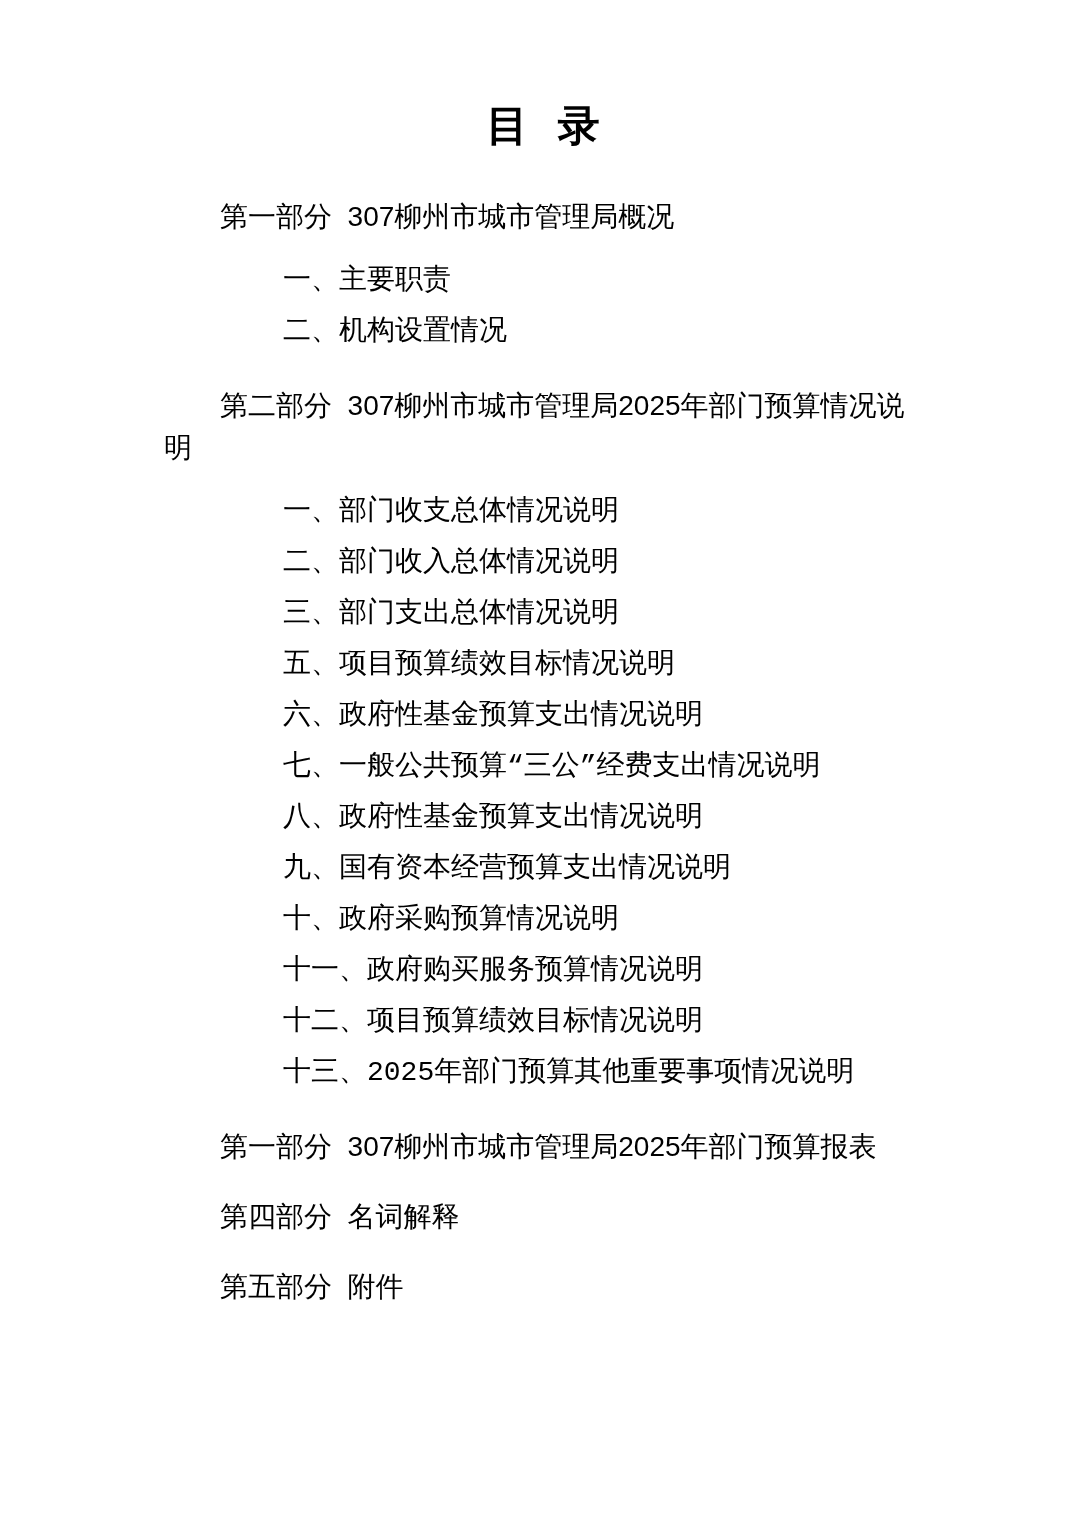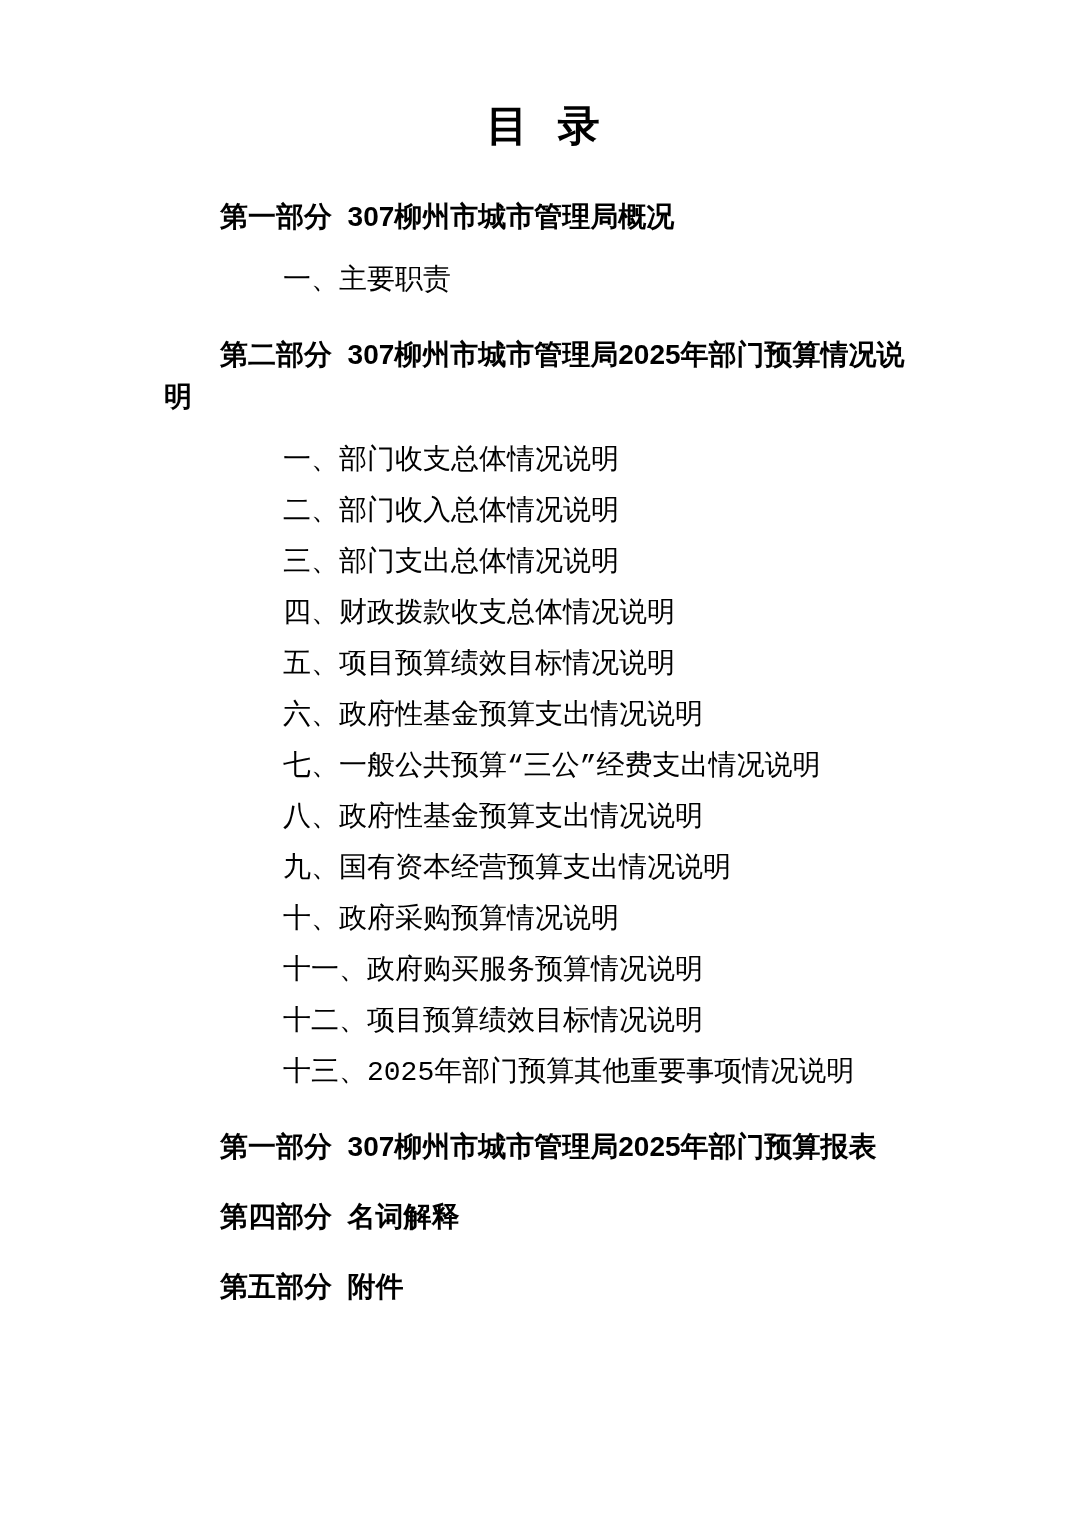--- a/index.html
+++ b/index.html
@@ -23,21 +23,21 @@
     text-align: center;
     font-size: 42px;
     font-weight: bold;
     letter-spacing: 2px;
     white-space: pre-wrap;
     line-height: 52px;
     margin-bottom: 44px;
   }
   .section-heading {
     font-size: 28px;
-    font-weight: bold;
+    font-weight: normal;
     line-height: 42px;
     text-indent: 56px;       
     white-space: pre-wrap;
     margin: 28px 0 18px 0;
     word-break: break-all;
   }
   .toc-item {
     font-size: 28px;
     font-weight: normal;
     line-height: 50px;
@@ -49,25 +49,25 @@
 </style>
 </head>
 <body>
 
 <div class="page">
   <div class="content">
     <h1 class="doc-title">目  录</h1>
     <div id="toc-sections">
         <p class="section-heading">第一部分  307柳州市城市管理局概况</p>
         <p class="toc-item">一、主要职责</p>
+        <p class="toc-item">二、机构设置情况</p>
         <p class="section-heading">第二部分  307柳州市城市管理局2025年部门预算情况说明</p>
         <p class="toc-item">一、部门收支总体情况说明</p>
         <p class="toc-item">二、部门收入总体情况说明</p>
         <p class="toc-item">三、部门支出总体情况说明</p>
-        <p class="toc-item">四、财政拨款收支总体情况说明</p>
         <p class="toc-item">五、项目预算绩效目标情况说明</p>
         <p class="toc-item">六、政府性基金预算支出情况说明</p>
         <p class="toc-item">七、一般公共预算“三公”经费支出情况说明</p>
         <p class="toc-item">八、政府性基金预算支出情况说明</p>
         <p class="toc-item">九、国有资本经营预算支出情况说明</p>
         <p class="toc-item">十、政府采购预算情况说明</p>
         <p class="toc-item">十一、政府购买服务预算情况说明</p>
         <p class="toc-item">十二、项目预算绩效目标情况说明</p>
         <p class="toc-item">十三、2025年部门预算其他重要事项情况说明</p>
         <p class="section-heading">第一部分  307柳州市城市管理局2025年部门预算报表</p>

